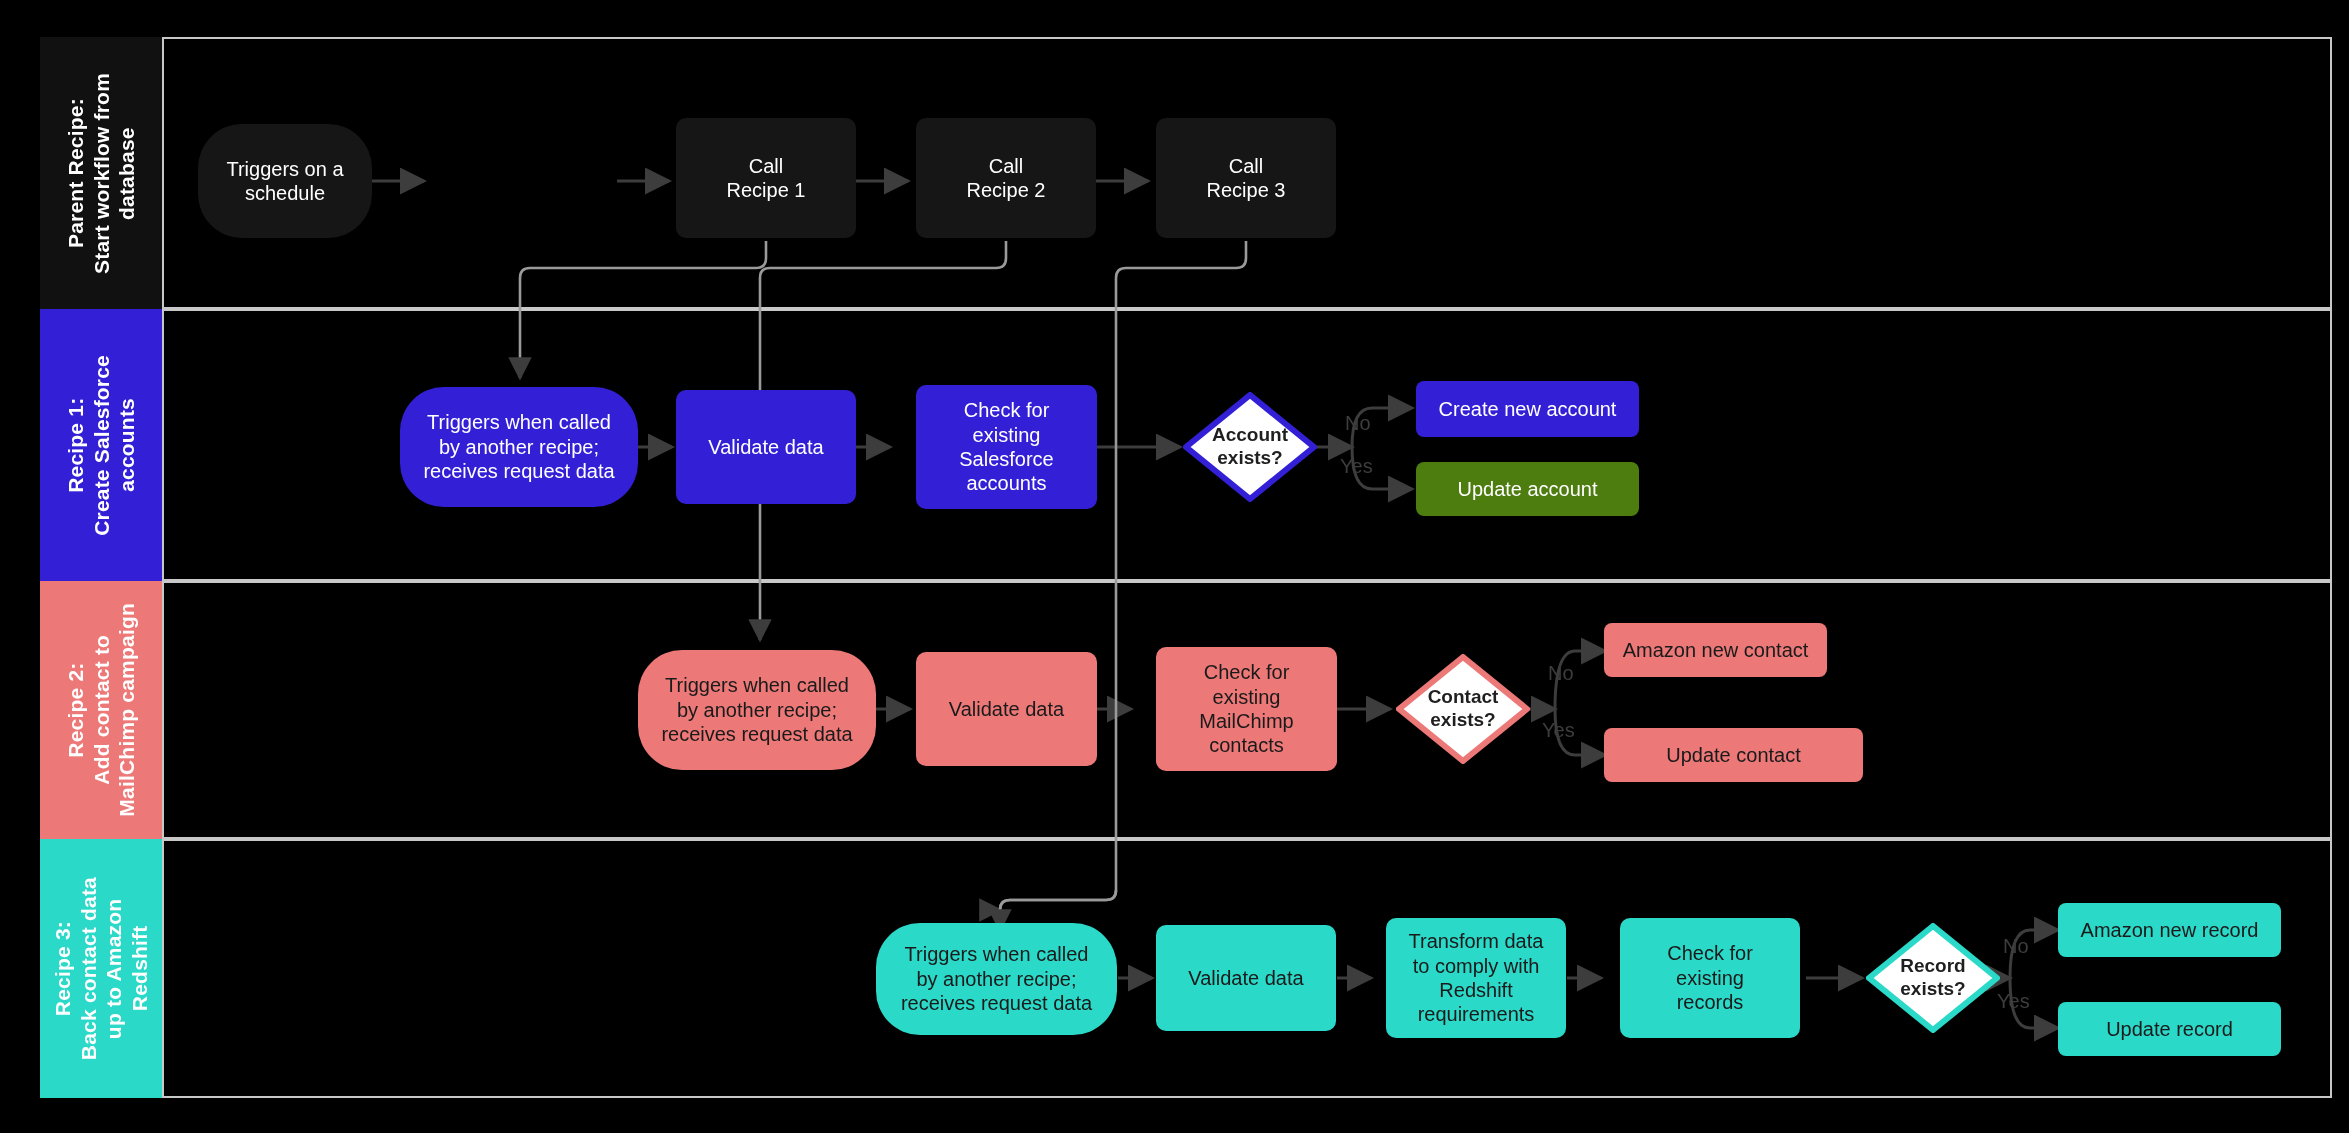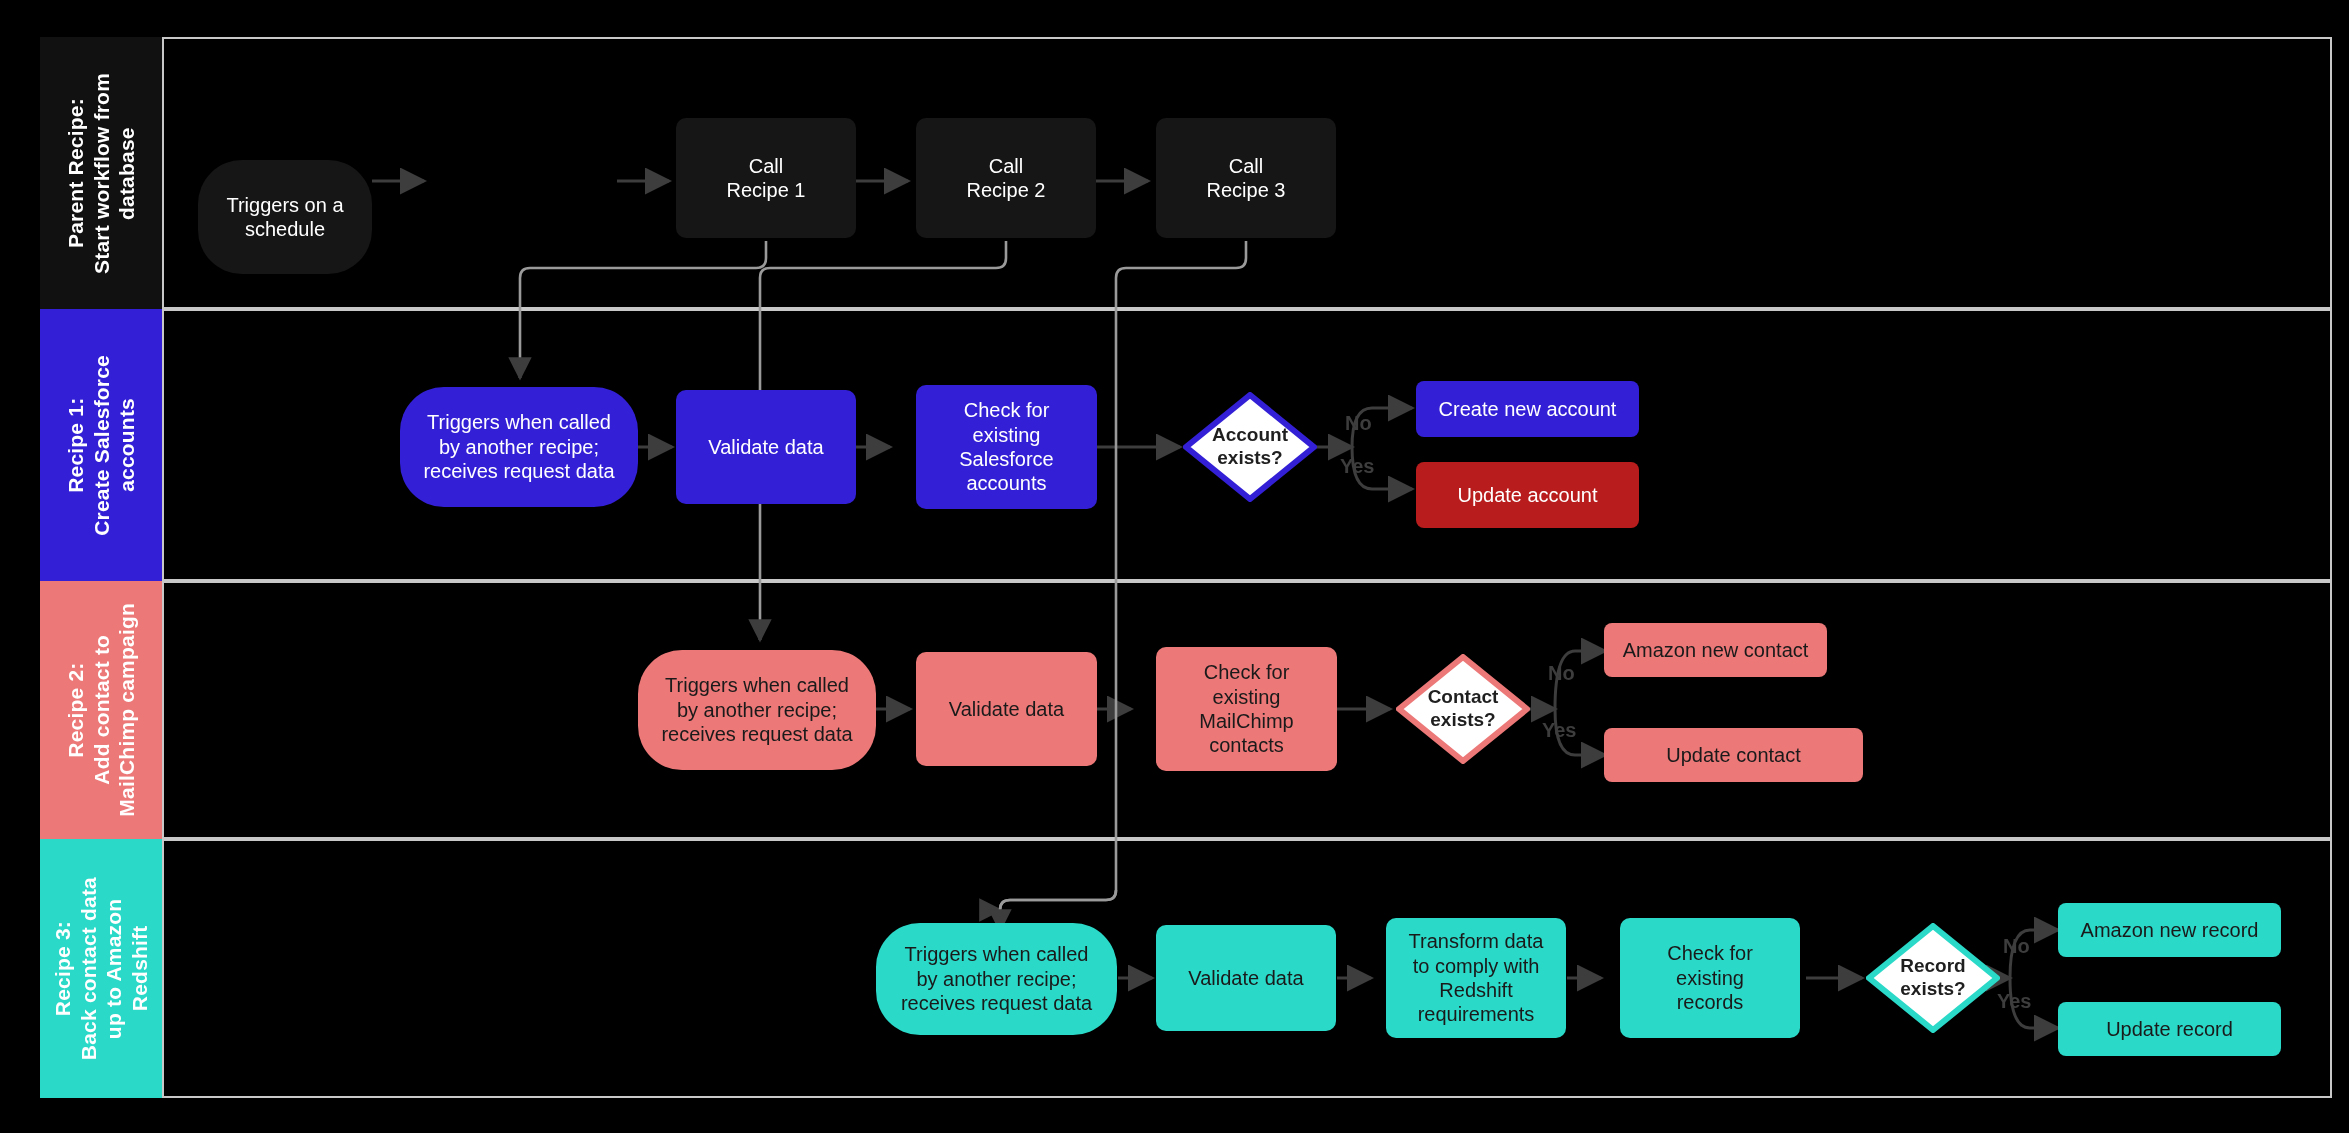--- a/index.html
+++ b/index.html
@@ -22,21 +22,21 @@
   .r-round{border-radius:44px;}
   .r-rect{border-radius:10px;}
   .r-soft{border-radius:8px;}
 
   
   .diamond{position:absolute;display:flex;align-items:center;justify-content:center;}
   .diamond .dshape{position:absolute;inset:0;}
   .diamond .dlabel{position:relative;z-index:2;font-weight:bold;font-size:19px;
                    line-height:1.2;text-align:center;color:#1f1f1f;white-space:pre-line;}
 
-  .branch-label{position:absolute;font-size:20px;font-weight:bold;color:#3d3d3d;}
+  .branch-label{position:absolute;font-size:20px;font-weight:normal;color:#3d3d3d;}
 
   svg.links{position:absolute;left:0;top:0;width:2349px;height:1133px;overflow:visible;pointer-events:none;}
 </style>
 </head>
 <body>
 
 <div id="stage">
 
   <div class="lane" style="left:40px;top:37px;width:2292px;height:272px;"></div>
   <div class="lane-head" style="left:40px;top:37px;width:124px;height:272px;background:#111111;">
@@ -119,21 +119,21 @@
       <path d="M1555,709 Q1555,755 1575,755 L1605,755" marker-end="url(#ar)"></path>
     </g>
 
     <g fill="none" stroke="#3d3d3d" stroke-width="3">
       <path d="M1932,978 L2010,978" marker-end="url(#ar)"></path>
       <path d="M2010,978 Q2010,930 2030,930 L2058,930" marker-end="url(#ar)"></path>
       <path d="M2010,978 Q2010,1028 2030,1028 L2058,1028" marker-end="url(#ar)"></path>
     </g>
   </svg>
 
-  <div class="node r-round" style="left:198px;top:124px;width:174px;height:114px;background:#161616;color:#fff;margin-top:36px;">
+  <div class="node r-round" style="left:198px;top:124px;width:174px;height:114px;background:#161616;color:#fff;">
     <span style="white-space:pre-line">Triggers on a
 schedule</span>
   </div>
   <div class="node r-rect" style="left:676px;top:118px;width:180px;height:120px;background:#161616;color:#fff;">
     <span style="white-space:pre-line">Call
 Recipe 1</span>
   </div>
   <div class="node r-rect" style="left:916px;top:118px;width:180px;height:120px;background:#161616;color:#fff;">
     <span style="white-space:pre-line">Call
 Recipe 2</span>
@@ -164,21 +164,21 @@
     </svg>
     <div class="dlabel">Account
 exists?</div>
   </div>
   <div class="branch-label" style="left:1345px;top:412px;">No</div>
   <div class="branch-label" style="left:1340px;top:455px;">Yes</div>
 
   <div class="node r-soft" style="left:1416px;top:381px;width:223px;height:56px;background:#3320d6;color:#fff;">
     <span>Create new account</span>
   </div>
-  <div class="node r-soft" style="left:1416px;top:462px;width:223px;height:66px;background:#b91c1c;color:#fff;">
+  <div class="node r-soft" style="left:1416px;top:462px;width:223px;height:54px;background:#4d7c0f;color:#fff;">
     <span>Update account</span>
   </div>
 
   <div class="node r-round" style="left:638px;top:650px;width:238px;height:120px;background:#ec7878;color:#1a1a1a;">
     <span style="white-space:pre-line">Triggers when called
 by another recipe;
 receives request data</span>
   </div>
   <div class="node r-rect" style="left:916px;top:652px;width:181px;height:114px;background:#ec7878;color:#1a1a1a;">
     <span style="white-space:pre-line">Validate data</span>

